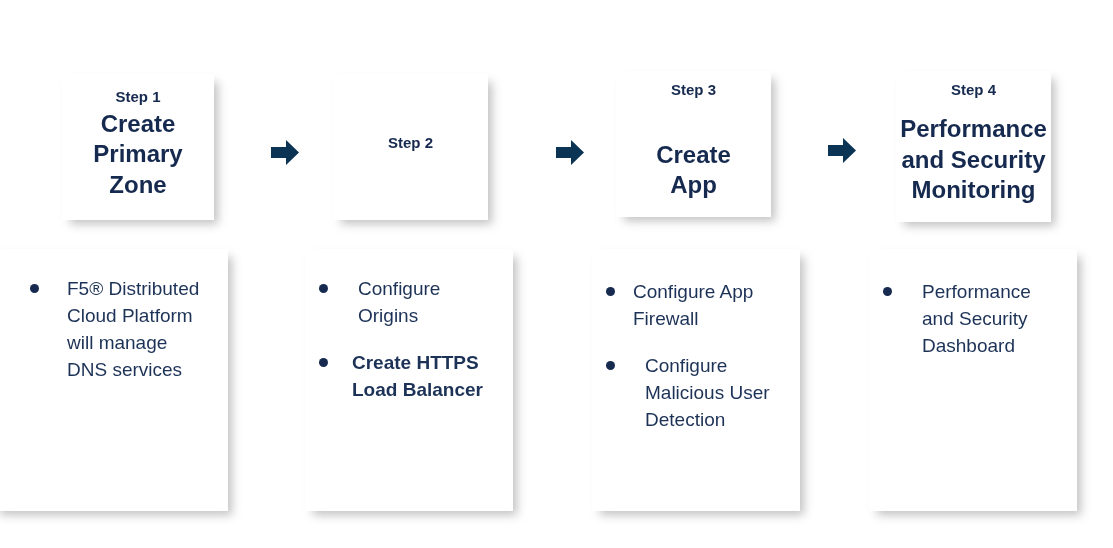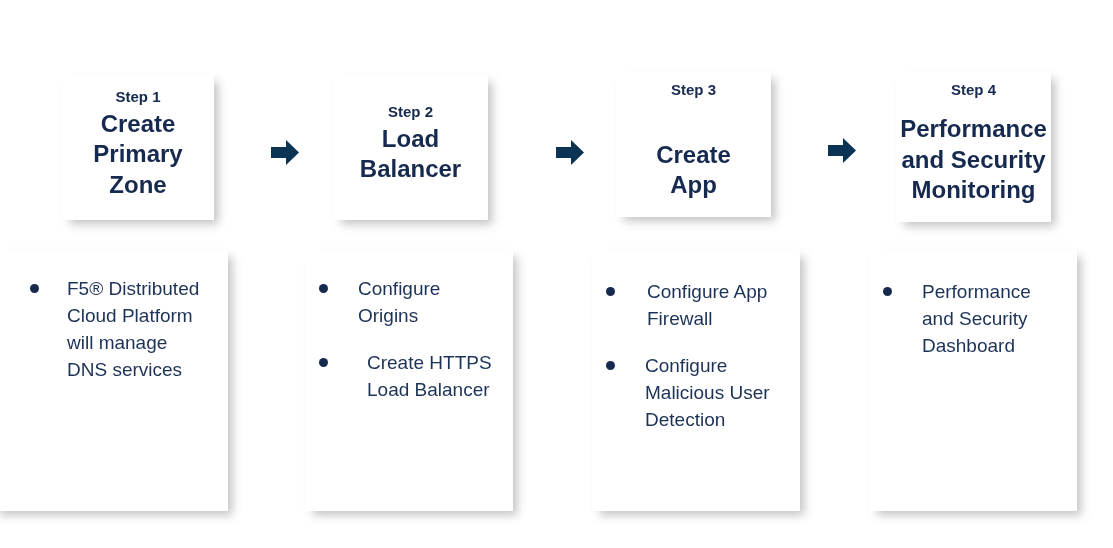--- a/index.html
+++ b/index.html
@@ -99,22 +99,20 @@
 
   <div class="step-card" style="left:62px; top:74px; width:152px; height:146px;">
     <div class="step-label">Step 1</div>
     <div class="step-title">Create
 Primary
 Zone</div>
   </div>
 
   <div class="step-card" style="left:333px; top:74px; width:155px; height:146px;">
     <div class="step-label">Step 2</div>
-    <div class="step-title">Load
-Balancer</div>
   </div>
 
   <div class="step-card" style="left:616px; top:71px; width:155px; height:146px;gap:38px;">
     <div class="step-label">Step 3</div>
     <div class="step-title">Create
 App</div>
   </div>
 
   <div class="step-card" style="left:896px; top:71px; width:155px; height:151px;gap:12px;">
     <div class="step-label">Step 4</div>
@@ -155,31 +153,31 @@
 
   <div class="detail-card" style="left:305px; top:249px; width:208px; height:262px;">
     <ul class="bullet-list" style="left:14px; top:27px; width:190px;">
       <li class="bullet-item">
         <span class="bullet-dot"></span>
         <span class="bullet-text" style="margin-left:30px;">Configure
 Origins</span>
       </li>
       <li class="bullet-item">
         <span class="bullet-dot"></span>
-        <span class="bullet-text" style="margin-left:39px;">Create HTTPS
+        <span class="bullet-text" style="margin-left:24px;font-weight:bold;">Create HTTPS
 Load Balancer</span>
       </li>
     </ul>
   </div>
 
   <div class="detail-card" style="left:592px; top:249px; width:208px; height:262px;">
     <ul class="bullet-list" style="left:14px; top:30px; width:194px;">
       <li class="bullet-item">
         <span class="bullet-dot"></span>
-        <span class="bullet-text" style="margin-left:32px;">Configure App
+        <span class="bullet-text" style="margin-left:18px;">Configure App
 Firewall</span>
       </li>
       <li class="bullet-item">
         <span class="bullet-dot"></span>
         <span class="bullet-text" style="margin-left:30px;">Configure
 Malicious User
 Detection</span>
       </li>
     </ul>
   </div>

